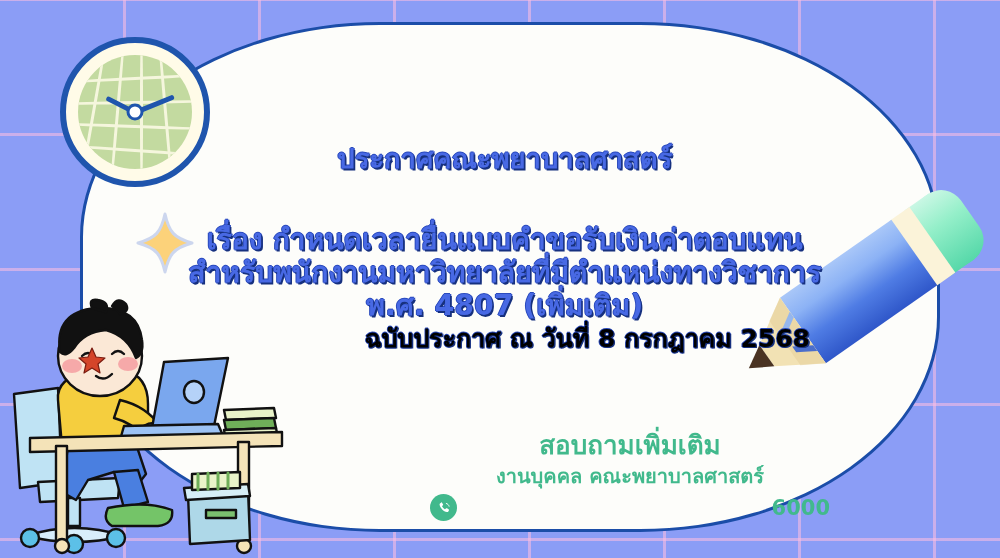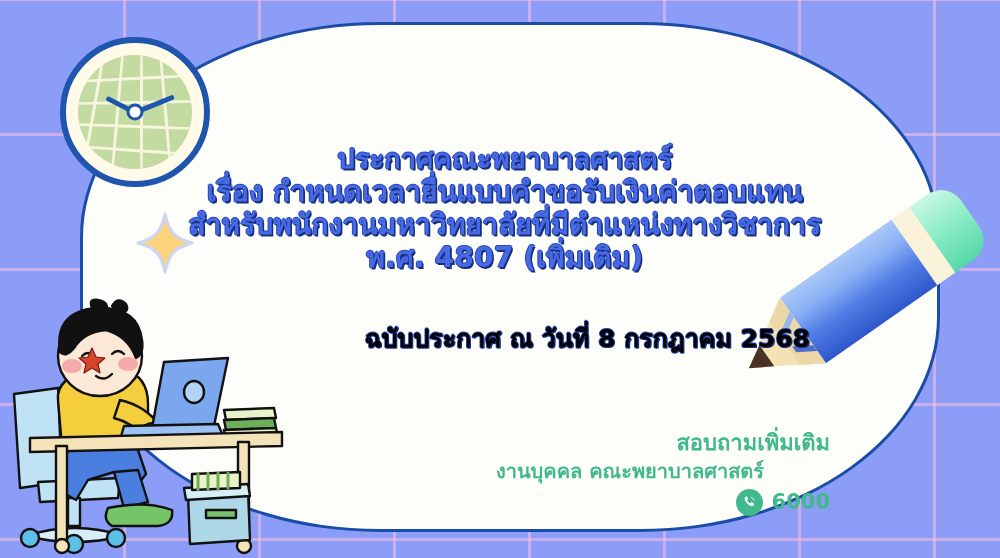--- a/index.html
+++ b/index.html
@@ -72,45 +72,45 @@
     font-size:28px;
     letter-spacing:.2px;
     text-shadow:
        1.6px 1.6px 0 #16307e,
        1.2px 0 0 #2b4bbd,
        0 1.2px 0 #2b4bbd,
       -1px 0 0 #2b4bbd,
        0 -1px 0 #2b4bbd;
   }
   .headline .tline.l1{font-size:27px;}
-  .headline .tline.l2{font-size:28px;}
+  .headline .tline.l2{font-size:28px;margin-top:48px;}
   .headline .tline.l3{font-size:28px;}
   .headline .tline.l4{font-size:28px;}
   .dateline{
     position:absolute;left:110px;top:318px;width:700px;
     text-align:right;
     font-family:"DejaVu Sans","Liberation Sans",sans-serif;
     font-weight:bold;font-size:25px;color:#000000;
     text-shadow:
        1.4px 1.4px 0 #16307e,
        1px 0 0 #2b4bbd,
        0 1px 0 #2b4bbd,
       -.8px 0 0 #2b4bbd,
        0 -.8px 0 #2b4bbd;
   }
   
   .contact{
     position:absolute;left:430px;top:428px;width:400px;text-align:center;
     font-family:"DejaVu Sans","Liberation Sans",sans-serif;
     color:#41b98c;font-weight:bold;
   }
-  .contact .c1{display:block;font-size:22px;line-height:1.35;text-align:right;}
+  .contact .c1{display:block;font-size:26px;line-height:1.35;}
   .contact .c2{display:block;font-size:20px;line-height:1.35;}
   .contact .c3{
-    display:flex;align-items:center;justify-content:flex-end;gap:9px;
+    display:flex;align-items:center;justify-content:space-between;gap:9px;
     margin-top:4px;font-size:21px;
   }
   .phone-badge{
     width:27px;height:27px;border-radius:50%;
     background:#41b98c;display:flex;align-items:center;justify-content:center;
     flex:0 0 auto;
   }
 </style>
 </head>
 <body>

